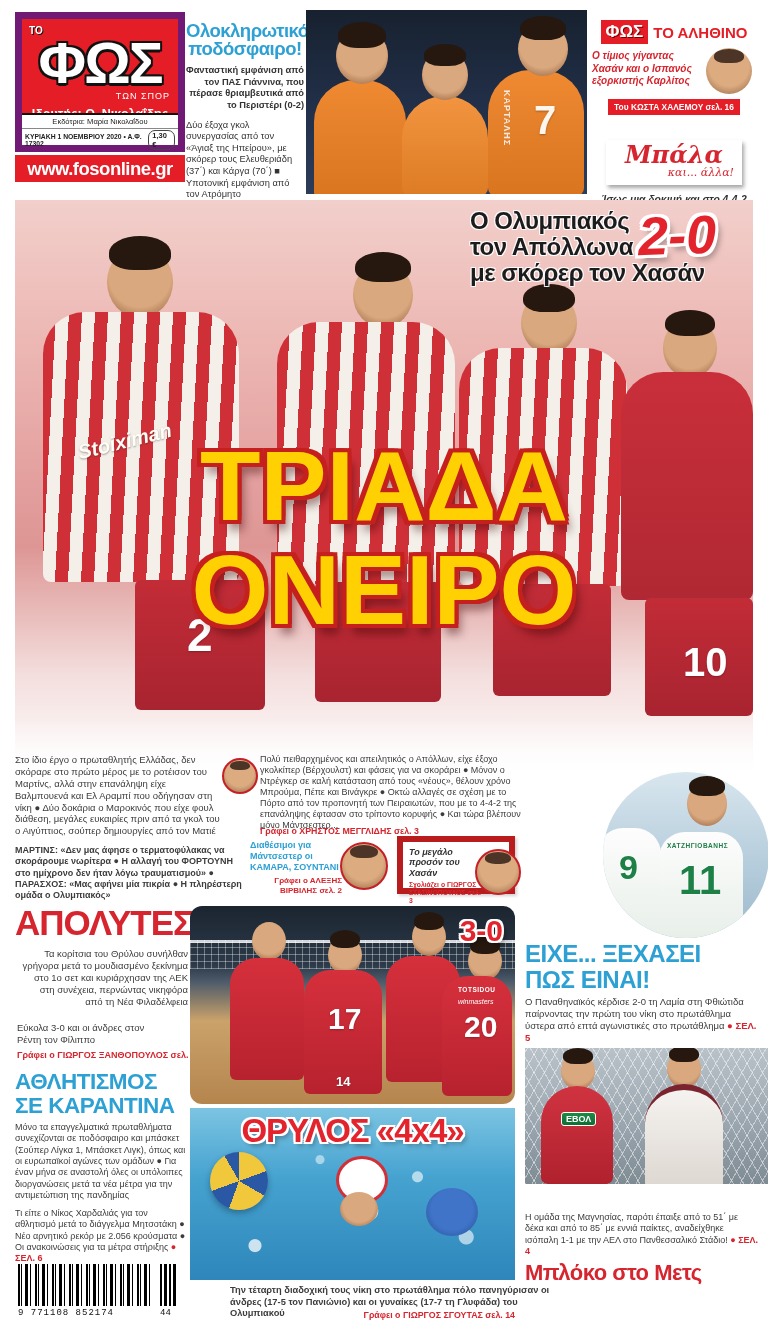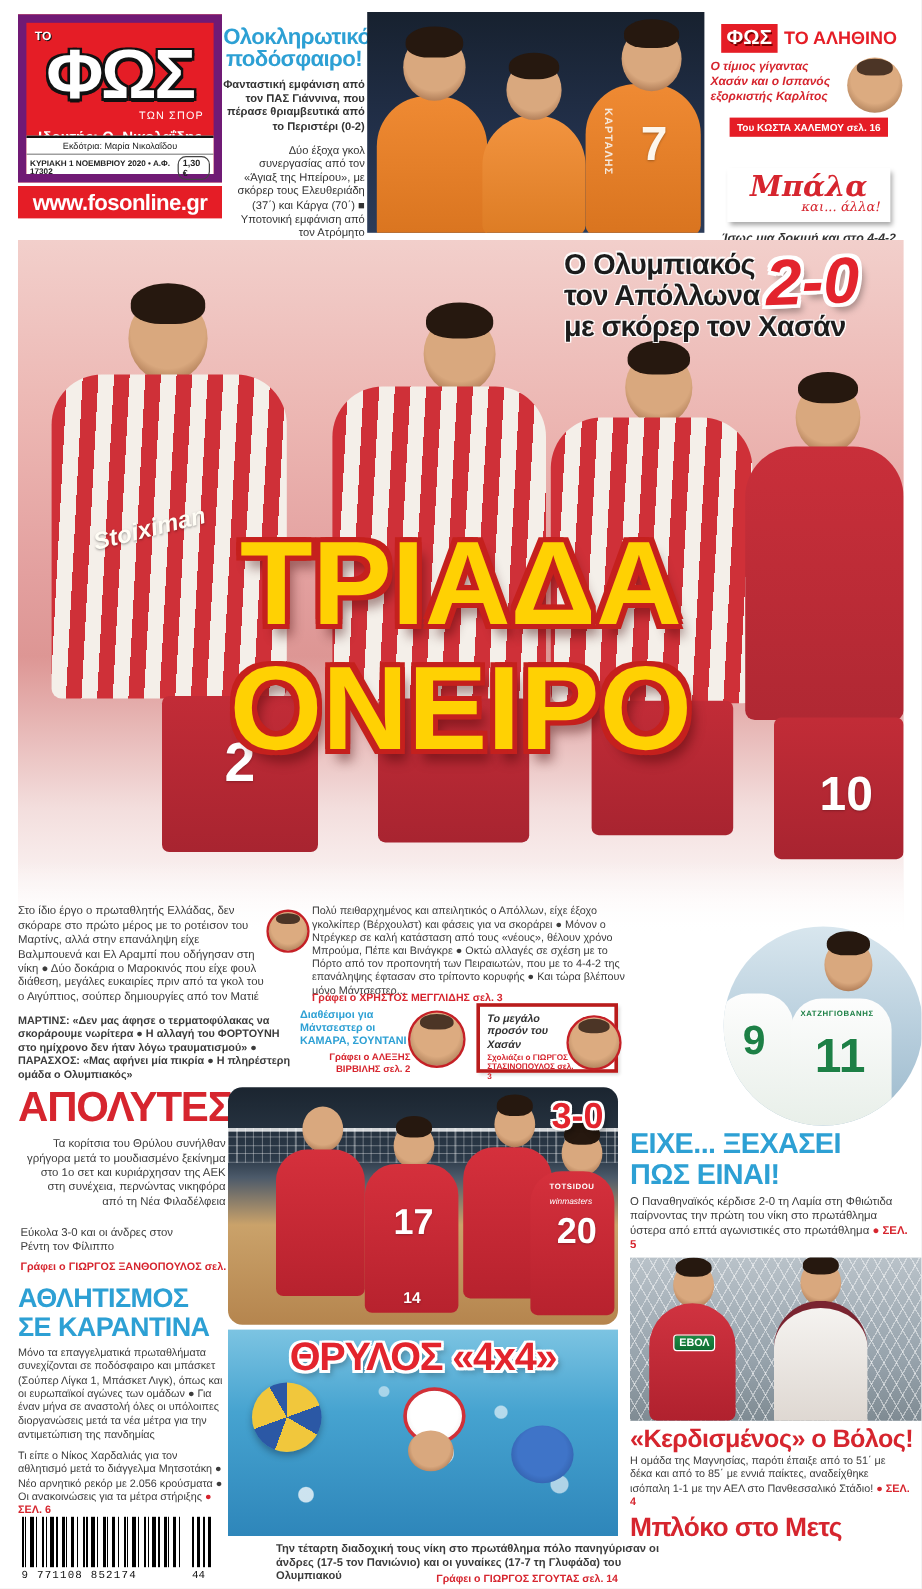--- a/index.html
+++ b/index.html
@@ -17,21 +17,21 @@
   .mh-pub{display:block;text-align:center;font-size:7.6px;color:#222;padding-top:2px;}
   .mh-row{display:flex;justify-content:space-between;align-items:center;border-top:1px solid #888;margin-top:2px;padding:1px 3px 0 3px;}
   .mh-date{font-size:6.8px;font-weight:700;color:#222;}
   .mh-price{font-size:7.5px;font-weight:700;color:#222;border:1px solid #444;border-radius:7px;padding:0 3px;}
   .sitebar{left:15px;top:155px;width:170px;height:27px;background:#e51d26;display:flex;align-items:center;justify-content:center;}
   .sitebar span{color:#fff;font-weight:900;font-size:18.5px;letter-spacing:-0.5px;}
   
   .tls{left:186px;top:22px;width:118px;}
   .tls-h{color:#2da0d4;font-weight:900;font-size:18.5px;line-height:0.95;text-align:center;letter-spacing:-0.5px;}
   .tls-lead{margin-top:8px;font-size:9.3px;font-weight:700;color:#333;text-align:right;line-height:1.25;}
-  .tls-body{margin-top:8px;font-size:9.3px;color:#333;text-align:right;line-height:1.25;}
+  .tls-body{margin-top:8px;font-size:9.3px;color:#333;text-align:left;line-height:1.25;}
   .tls-ref{margin-top:8px;font-size:9.5px;font-weight:900;color:#2da0d4;text-align:center;}
   
   .tphoto{left:306px;top:10px;width:281px;height:184px;overflow:hidden;
      background:linear-gradient(180deg,#17212f 0%,#22304a 55%,#2c3c59 100%);}
   .torso{position:absolute;border-radius:42px 42px 8px 8px;}
   .head{position:absolute;border-radius:50%;background:radial-gradient(circle at 50% 42%,#d9a87e 58%,#b3805a 78%,#6b4a35 95%);}
   .hair{position:absolute;border-radius:50% 50% 40% 40%;background:#26180f;}
   .tp-name{position:absolute;writing-mode:vertical-rl;color:#f4e9de;font-size:9px;font-weight:700;letter-spacing:1px;}
   .tp-num{position:absolute;color:#fdf6ec;font-weight:900;font-size:40px;text-shadow:0 1px 2px rgba(0,0,0,.3);}
   
@@ -62,21 +62,21 @@
       text-shadow:-1px -1px 0 rgba(255,255,255,.85),1px -1px 0 rgba(255,255,255,.85),-1px 1px 0 rgba(255,255,255,.85),1px 1px 0 rgba(255,255,255,.85);}
   .mk-score{position:absolute;left:168px;top:-4px;font-size:54px;font-weight:900;font-style:italic;color:#e3242d;transform:rotate(-2deg);
       text-shadow:-3px -3px 0 #fff,3px -3px 0 #fff,-3px 3px 0 #fff,3px 3px 0 #fff,0 -3px 0 #fff,0 3px 0 #fff,-3px 0 0 #fff,3px 0 0 #fff,4px 6px 6px rgba(0,0,0,.35);}
   .bigline{position:absolute;left:0;right:0;text-align:center;font-size:99px;font-weight:900;letter-spacing:0px;color:#ffd103;line-height:1;
       text-shadow:-4px -4px 0 #c5201d,4px -4px 0 #c5201d,-4px 4px 0 #c5201d,4px 4px 0 #c5201d,0 -4px 0 #c5201d,0 4px 0 #c5201d,-4px 0 0 #c5201d,4px 0 0 #c5201d,6px 10px 10px rgba(60,0,0,.45);}
   
   .par{font-size:9.5px;line-height:1.25;color:#3c3c3c;}
   .redby{color:#d6252e;font-weight:700;font-size:8.8px;}
   .blueby{color:#2da0d4;}
   .ring{border:2px solid #c52026;}
-  .notebox{left:397px;top:836px;width:118px;height:58px;background:#fff;border:3px solid #b91c1c;box-shadow:2px 2px 3px rgba(0,0,0,.18);box-sizing:border-box;padding:5px 6px;}
+  .notebox{left:397px;top:836px;width:118px;height:58px;background:#fff;border:6px solid #b91c1c;box-shadow:2px 2px 3px rgba(0,0,0,.18);box-sizing:border-box;padding:5px 6px;}
   .pao-circle{left:603px;top:772px;width:166px;height:166px;border-radius:50%;overflow:hidden;
       background:linear-gradient(180deg,#d8e6ee 0%,#b6cddc 55%,#9bb9cc 100%);}
   .pao-jersey{position:absolute;background:linear-gradient(180deg,#fdfdfd,#e8efe9);border-radius:26px 26px 4px 4px;}
   .green-num{color:#1d8046;font-weight:900;text-shadow:0 0 2px #fff;}
   
   .vol-h{left:15px;top:903px;width:178px;font-size:35px;font-weight:900;color:#d6252e;letter-spacing:-1px;}
   .vphoto{left:190px;top:906px;width:325px;height:198px;border-radius:12px;overflow:hidden;
      background:linear-gradient(180deg,#1b2530 0%,#2c3a49 30%,#4c5a6a 38%,#caa26a 58%,#b5854e 100%);}
   .vphoto .net{position:absolute;left:0;right:0;top:34px;height:26px;background:repeating-linear-gradient(90deg,rgba(255,255,255,.35) 0 1px,transparent 1px 7px),repeating-linear-gradient(0deg,rgba(255,255,255,.35) 0 1px,transparent 1px 7px);border-top:3px solid rgba(255,255,255,.8);}
   .vjersey{position:absolute;background:linear-gradient(180deg,#d5303c,#b7222e);border-radius:26px 26px 6px 6px;}
@@ -314,21 +314,20 @@
   <div class="abs volos-photo">
     <div class="head" style="left:36px;top:4px;width:34px;height:38px;"></div>
     <div class="hair" style="left:38px;top:0px;width:30px;height:16px;"></div>
     <div class="torso" style="left:16px;top:38px;width:72px;height:98px;background:linear-gradient(180deg,#d03340,#b0212e);"></div>
     <span class="evol" style="left:36px;top:64px;">ΕΒΟΛ</span>
     <div class="head" style="left:142px;top:2px;width:34px;height:38px;"></div>
     <div class="hair" style="left:144px;top:-2px;width:30px;height:16px;"></div>
     <div class="torso" style="left:120px;top:36px;width:78px;height:100px;background:linear-gradient(180deg,#f5f3f0,#ddd6d0);border-top:6px solid #7a2430;"></div>
   </div>
 
-  <div class="abs volos-h">«Κερδισμένος» ο Βόλος!</div>
   <div class="abs par" style="left:525px;top:1212px;width:234px;font-size:9px;line-height:1.26;">
     <span>Η ομάδα της Μαγνησίας, παρότι έπαιξε από το 51΄ με δέκα και από το 85΄ με εννιά παίκτες, αναδείχθηκε ισόπαλη 1-1 με την ΑΕΛ στο Πανθεσσαλικό Στάδιο!</span>
     <span class="redby" style="font-size:9px;">● ΣΕΛ. 4</span>
   </div>
 
   <div class="abs metz-h">Μπλόκο στο Μετς</div>
 
 </div>
 
 </body></html>

